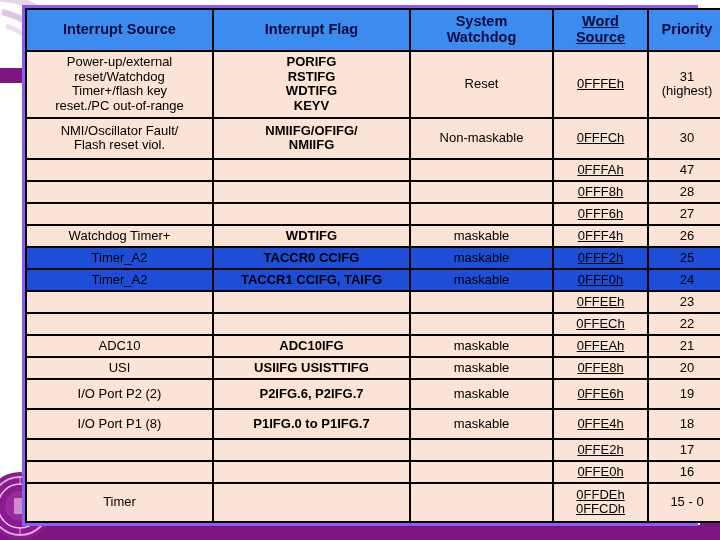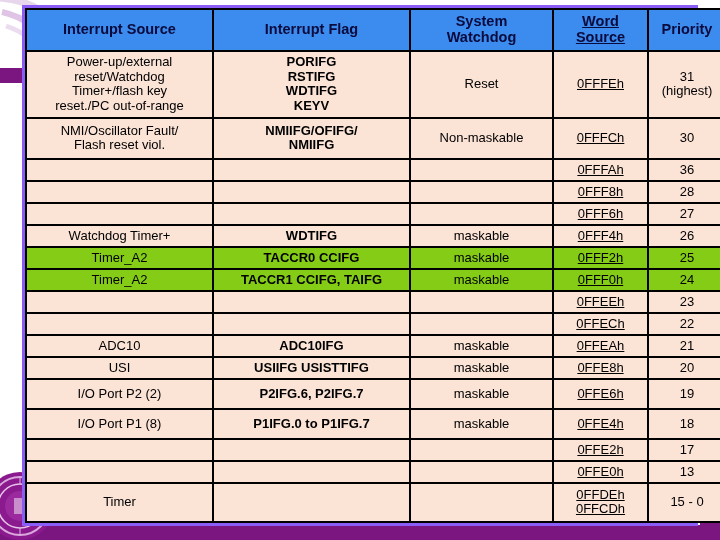--- a/index.html
+++ b/index.html
@@ -104,21 +104,21 @@
   }
   table.irq th {
     background: #3C8CF0;
     color: #0A0A3C;
     font-weight: bold;
     font-size: 14.5px;
     line-height: 1.1;
     padding: 4px 2px;
   }
   tr.white-row > td {
-    background: #84cc16;
+    background: #1d4ed8;
   }
   .c0 { width: 181px; }
   .c1 { width: 191px; font-weight: bold; }
   .c2 { width: 137px; }
   .c3 { width: 89px; text-decoration: underline; }
   .c4 { width: 72px; }
 
   .r-tall4 { height: 67px; }
   .r-tall2 { height: 41px; }
   .r-norm  { height: 22px; }
@@ -184,21 +184,21 @@
             <td class="c1"><span>NMIIFG/OFIFG/</span><br><span>NMIIFG</span></td>
             <td class="c2"><span>Non-maskable</span></td>
             <td class="c3"><span>0FFFCh</span></td>
             <td class="c4"><span>30</span></td>
           </tr>
           <tr class="r-norm">
             <td class="c0"><span></span></td>
             <td class="c1"><span></span></td>
             <td class="c2"><span></span></td>
             <td class="c3"><span>0FFFAh</span></td>
-            <td class="c4"><span>36</span></td>
+            <td class="c4"><span>47</span></td>
           </tr>
           <tr class="r-norm">
             <td class="c0"><span></span></td>
             <td class="c1"><span></span></td>
             <td class="c2"><span></span></td>
             <td class="c3"><span>0FFF8h</span></td>
             <td class="c4"><span>28</span></td>
           </tr>
           <tr class="r-norm">
             <td class="c0"><span></span></td>
@@ -275,21 +275,21 @@
             <td class="c1"><span></span></td>
             <td class="c2"><span></span></td>
             <td class="c3"><span>0FFE2h</span></td>
             <td class="c4"><span>17</span></td>
           </tr>
           <tr class="r-norm">
             <td class="c0"><span></span></td>
             <td class="c1"><span></span></td>
             <td class="c2"><span></span></td>
             <td class="c3"><span>0FFE0h</span></td>
-            <td class="c4"><span>13</span></td>
+            <td class="c4"><span>16</span></td>
           </tr>
           <tr class="r-last">
             <td class="c0"><span>Timer</span></td>
             <td class="c1"><span></span></td>
             <td class="c2"><span></span></td>
             <td class="c3"><span>0FFDEh</span><br><span>0FFCDh</span></td>
             <td class="c4"><span>15 - 0</span></td>
           </tr>
         </tbody>
     </table>

